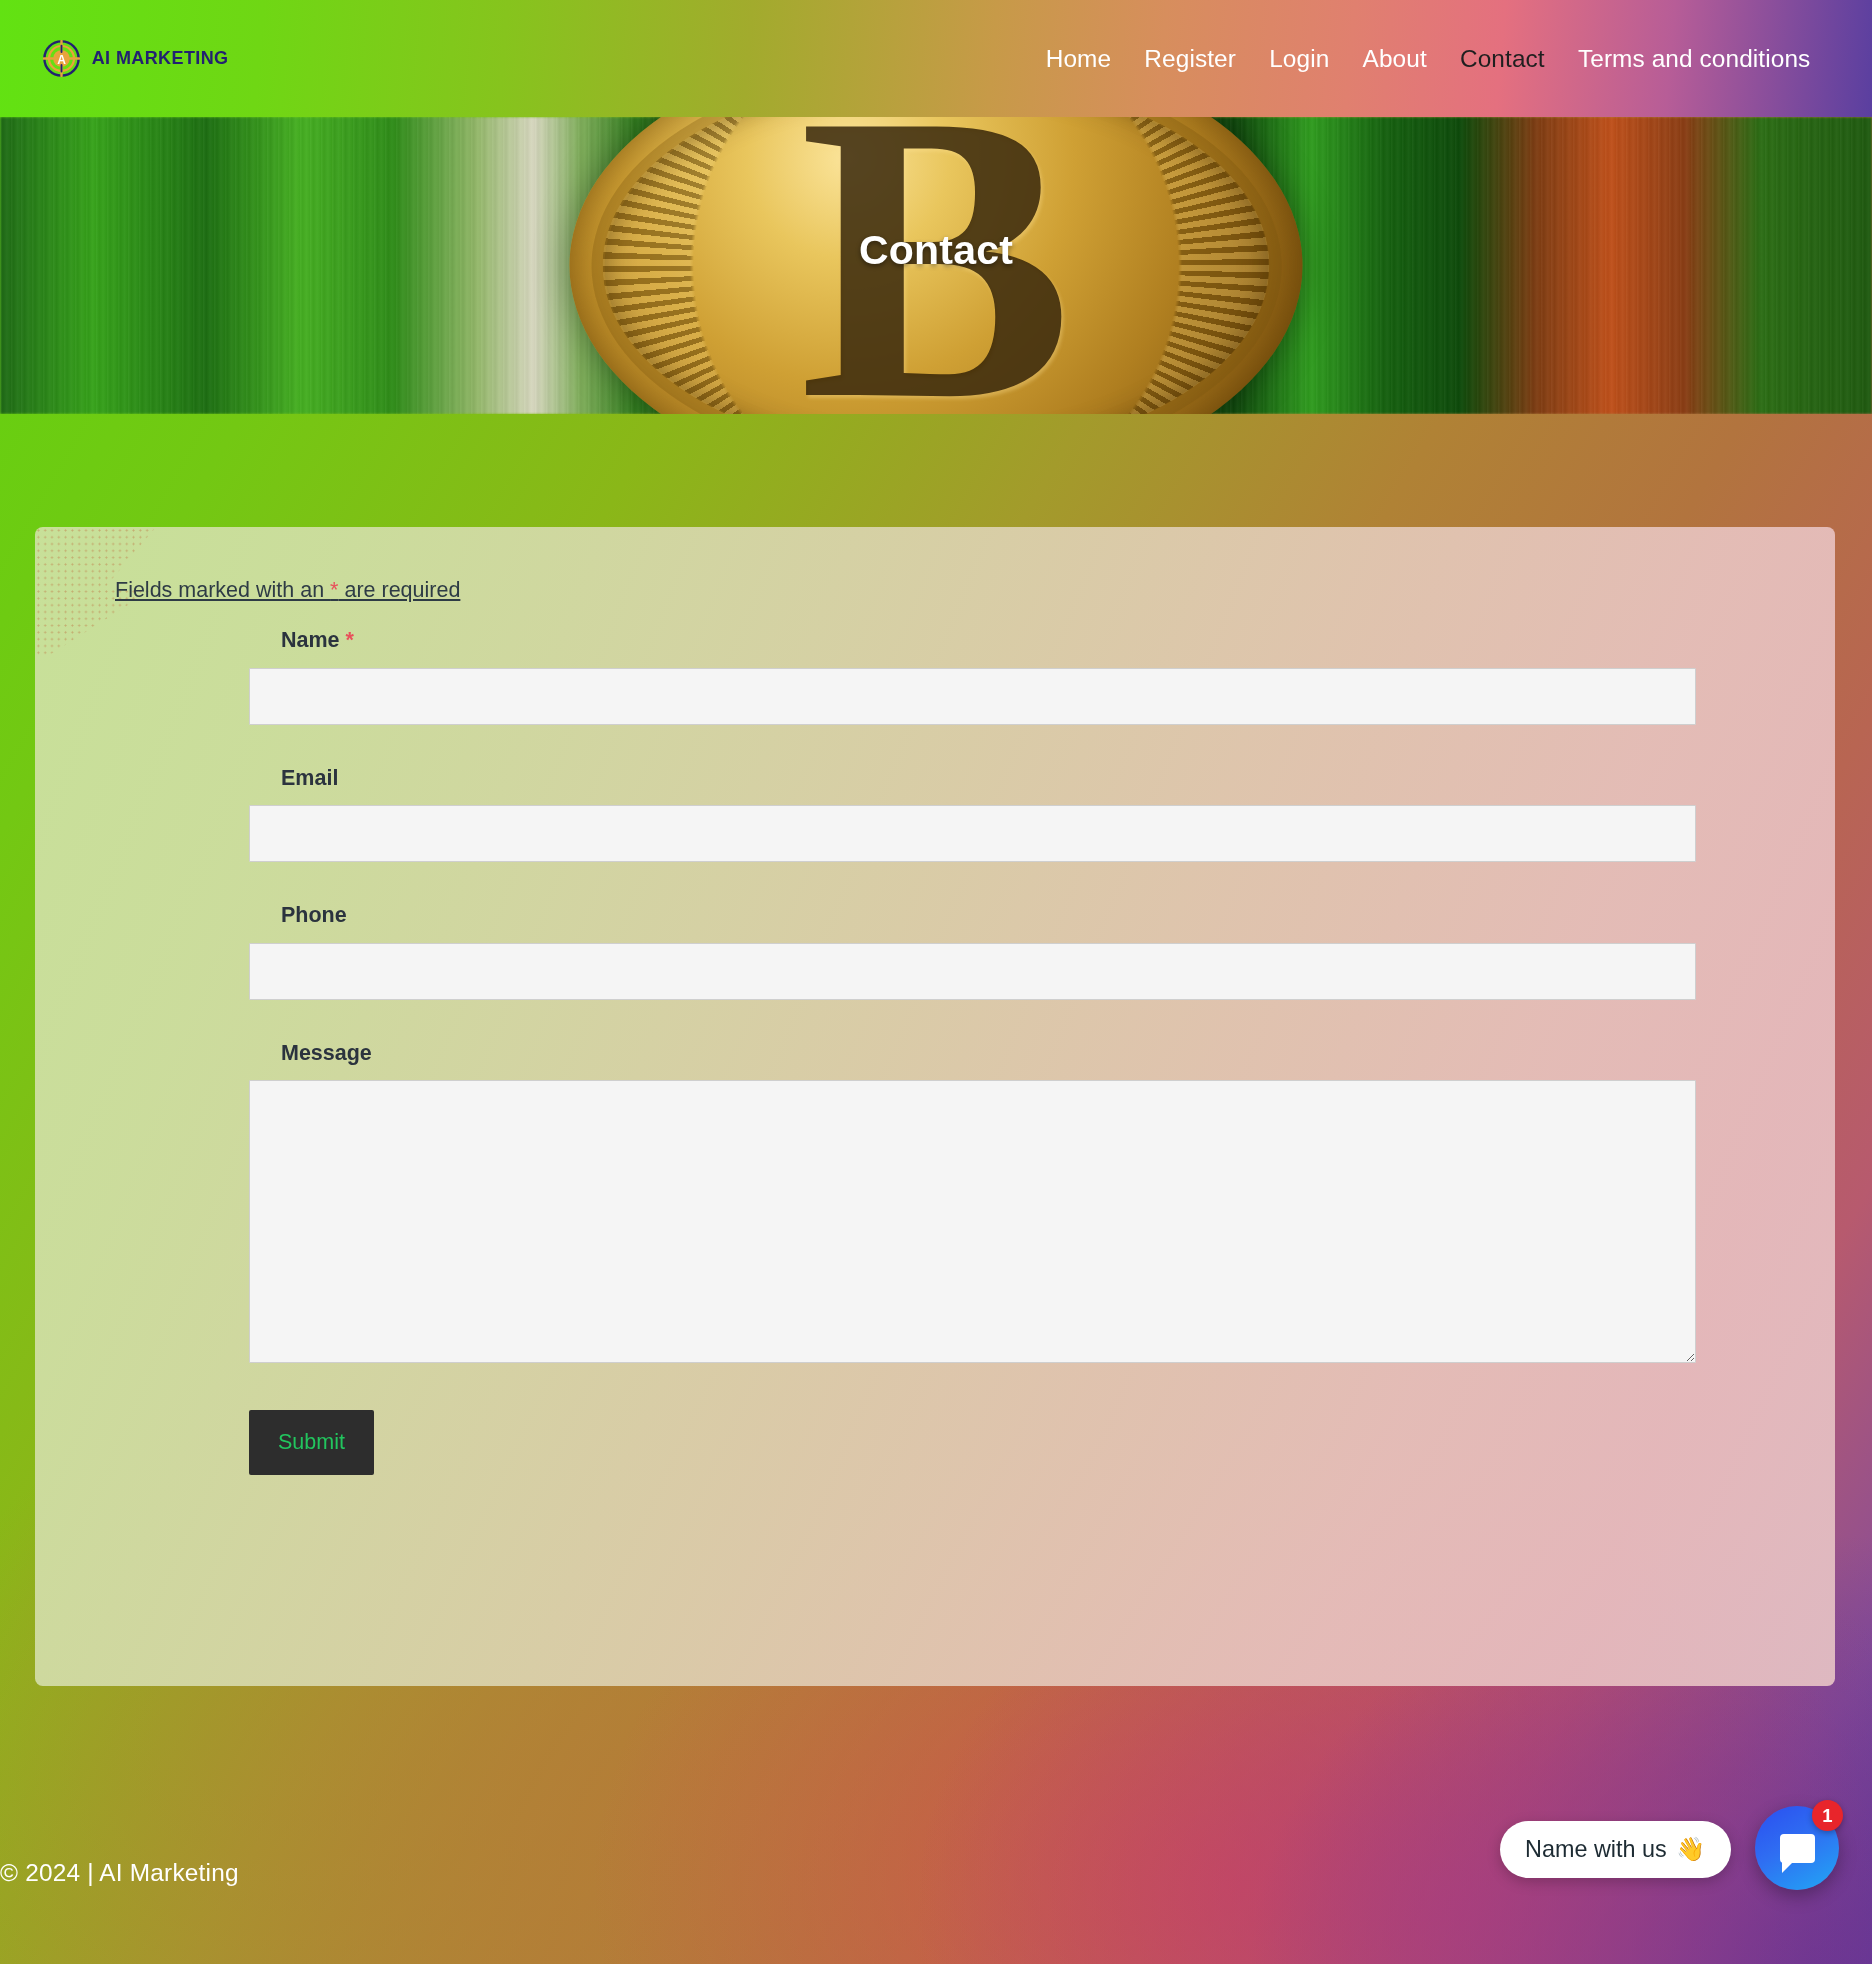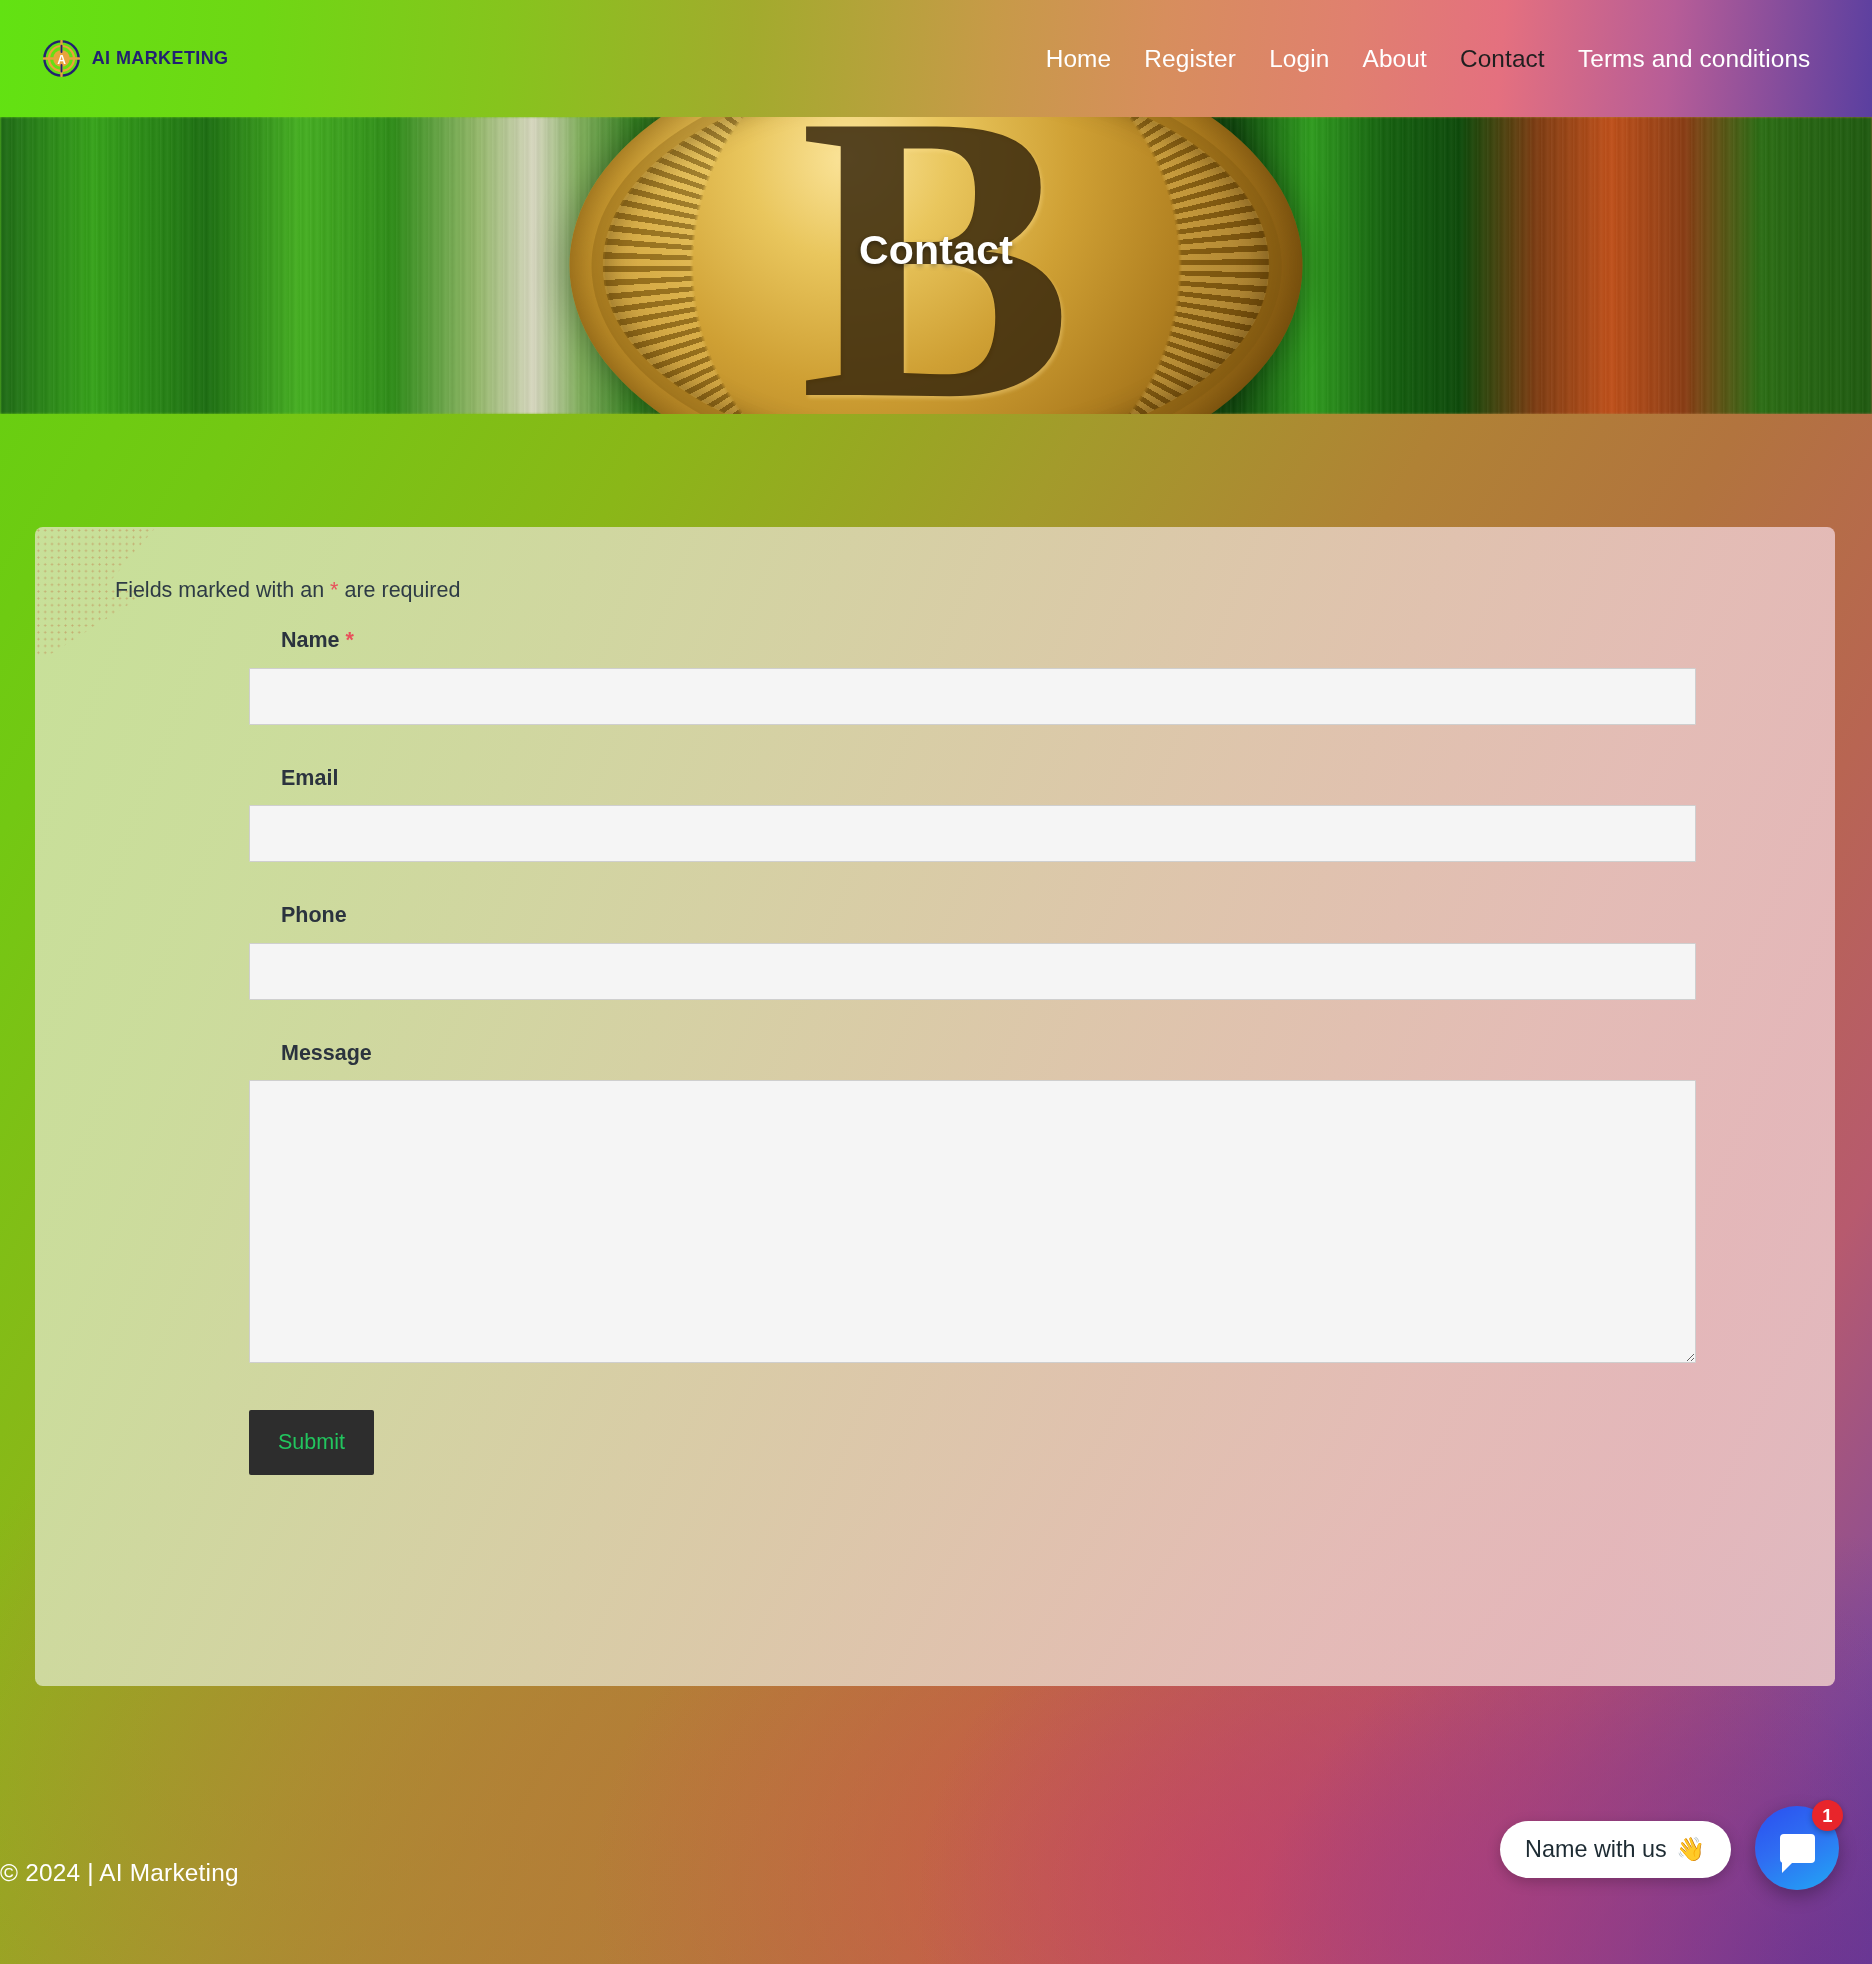--- a/index.html
+++ b/index.html
@@ -249,20 +249,21 @@
     top: 0;
     width: 1716px;
     padding-top: 51px;
   }
 
   .required-note {
     font-size: 21.5px;
     color: #2e3b45;
     margin-left: 37px;
     margin-bottom: 25px;
+    text-decoration: underline;
   }
   .req-star { color: #e8505b; }
 
   .field-block { margin-left: 171px; margin-bottom: 0; }
 
   .field-label {
     font-size: 21.5px;
     font-weight: 700;
     color: #2b333e;
     display: block;

